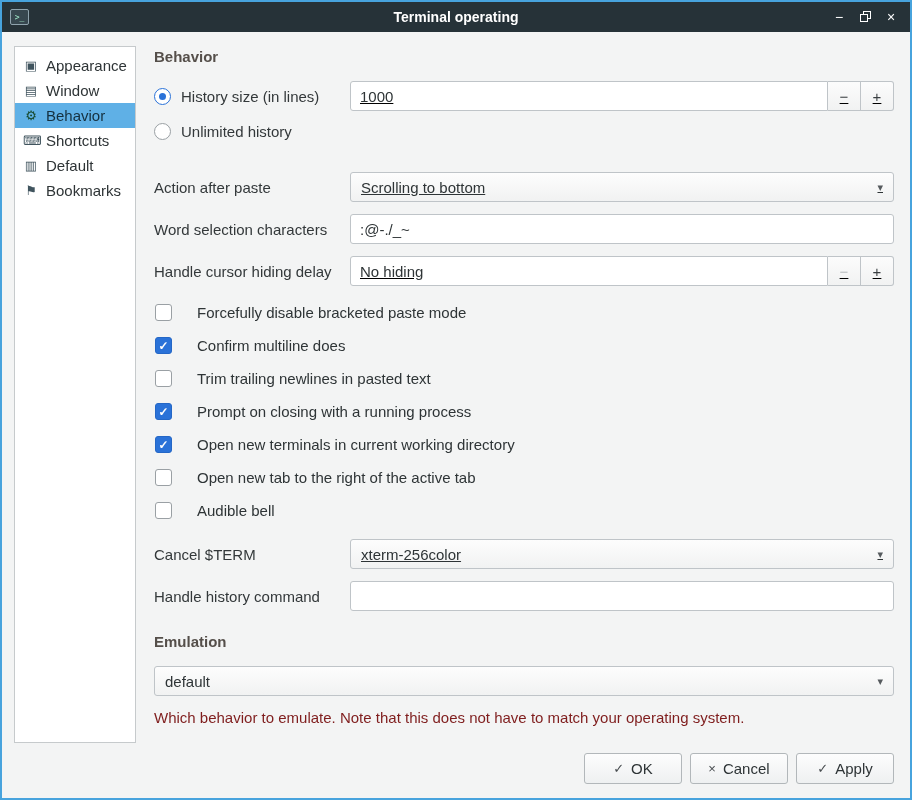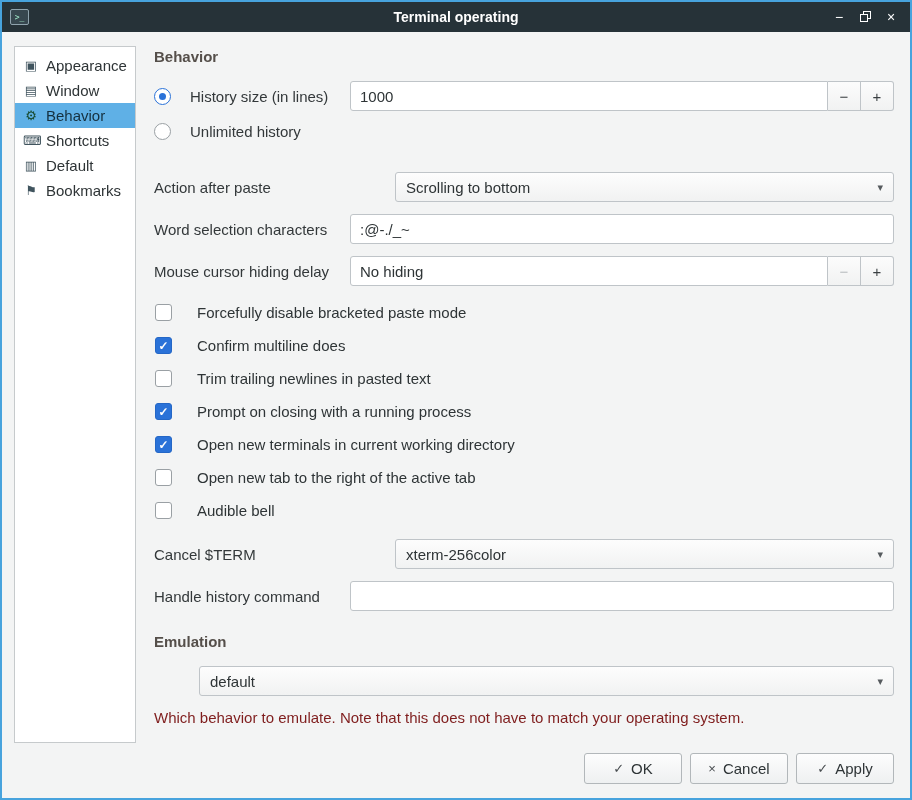--- a/index.html
+++ b/index.html
@@ -52,23 +52,23 @@
   }
   .side-item.selected { background: #5fb0e6; color: #15303f; }
   .side-icon { width: 16px; text-align: center; font-size: 13px; color: #40545e; flex-shrink: 0; }
   .side-item.selected .side-icon { color: #174a2f; }
 
   .content { flex: 1; display: flex; flex-direction: column; min-width: 0; }
   .section-title { font-weight: bold; font-size: 15px; color: #554f4a; margin: 2px 0 16px; }
 
   .row { display: flex; align-items: center; margin-bottom: 12px; }
   .row-label { width: 196px; flex-shrink: 0; font-size: 15px; color: #33383a; padding-right: 8px; }
-  .control { flex: 1; min-width: 0; }
-
-  .radio-label { display: flex; align-items: center; gap: 19px; }
+  .control { flex: 1; min-width: 0; text-decoration: underline; }
+
+  .radio-label { display: flex; align-items: center; gap: 10px; }
   .radio {
     width: 17px; height: 17px; border-radius: 50%;
     border: 1px solid #9aa0a4; background: #fff; position: relative; flex-shrink: 0; cursor: pointer;
   }
   .radio.selected { border-color: #2a72d8; }
   .radio .dot { display: none; position: absolute; inset: 4px; border-radius: 50%; background: #2a72d8; }
   .radio.selected .dot { display: block; }
 
   .spinbox { display: flex; height: 30px; }
   .spin-field {
@@ -82,21 +82,21 @@
     font-size: 15px; color: #3a3f42;
     display: flex; align-items: center; justify-content: center; cursor: pointer;
   }
   .spin-btn.plus { border-radius: 0 3px 3px 0; }
   .spin-btn.disabled { color: #b9bdc0; }
 
   .dropdown {
     height: 30px; border: 1px solid #bfc4c8; border-radius: 3px;
     background: linear-gradient(#fdfdfd, #f1f2f2);
     display: flex; align-items: center; padding: 12px 10px;
-    font-size: 15px; color: #2e3436; cursor: pointer; margin-left: 45px;
+    font-size: 15px; color: #2e3436; cursor: pointer;
   }
   .dropdown .chev { margin-left: auto; font-size: 11px; color: #565b5e; }
 
   .text-input {
     height: 30px; width: 100%;
     border: 1px solid #bfc4c8; border-radius: 3px;
     background: #fff; padding: 0 9px; font-size: 15px; color: #2e3436;
     font-family: "Liberation Sans", sans-serif;
   }
 
@@ -214,21 +214,21 @@
       </div>
 
       <div class="row">
         <div class="row-label">Word selection characters</div>
         <div class="control">
           <input class="text-input" type="text" value=":@-./_~" style="">
         </div>
       </div>
 
       <div class="row">
-        <div class="row-label">Mouse cursor hiding delay</div>
+        <div class="row-label">Handle cursor hiding delay</div>
         <div class="control spinbox">
           <div class="spin-field">No hiding</div>
           <div class="spin-btn disabled">−</div>
           <div class="spin-btn plus">+</div>
         </div>
       </div>
 
       <div class="check-group">
         <label class="check-row">
           <span class="checkbox"></span>

